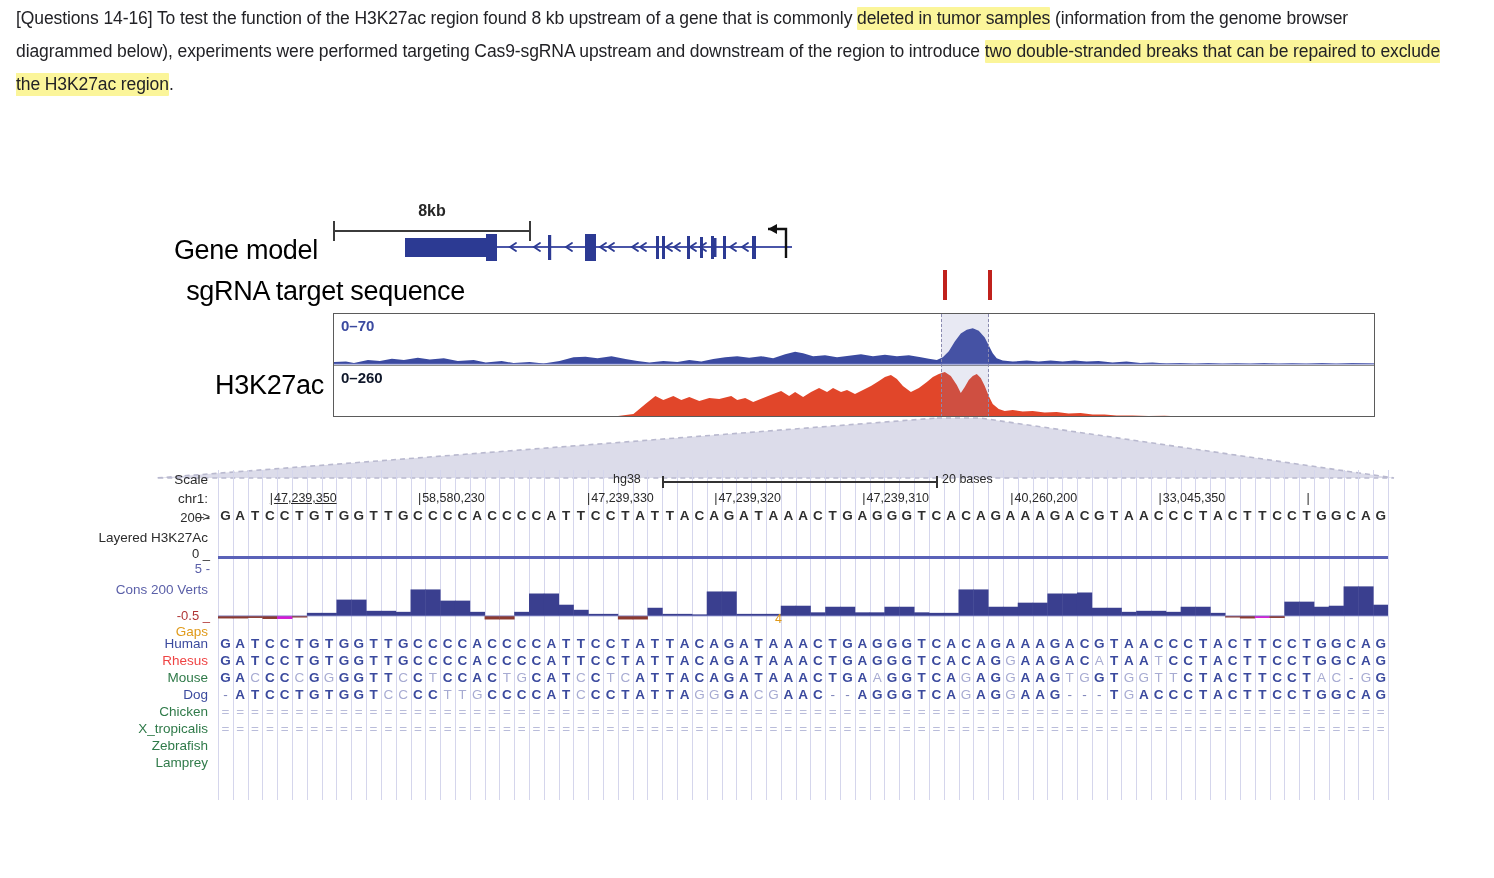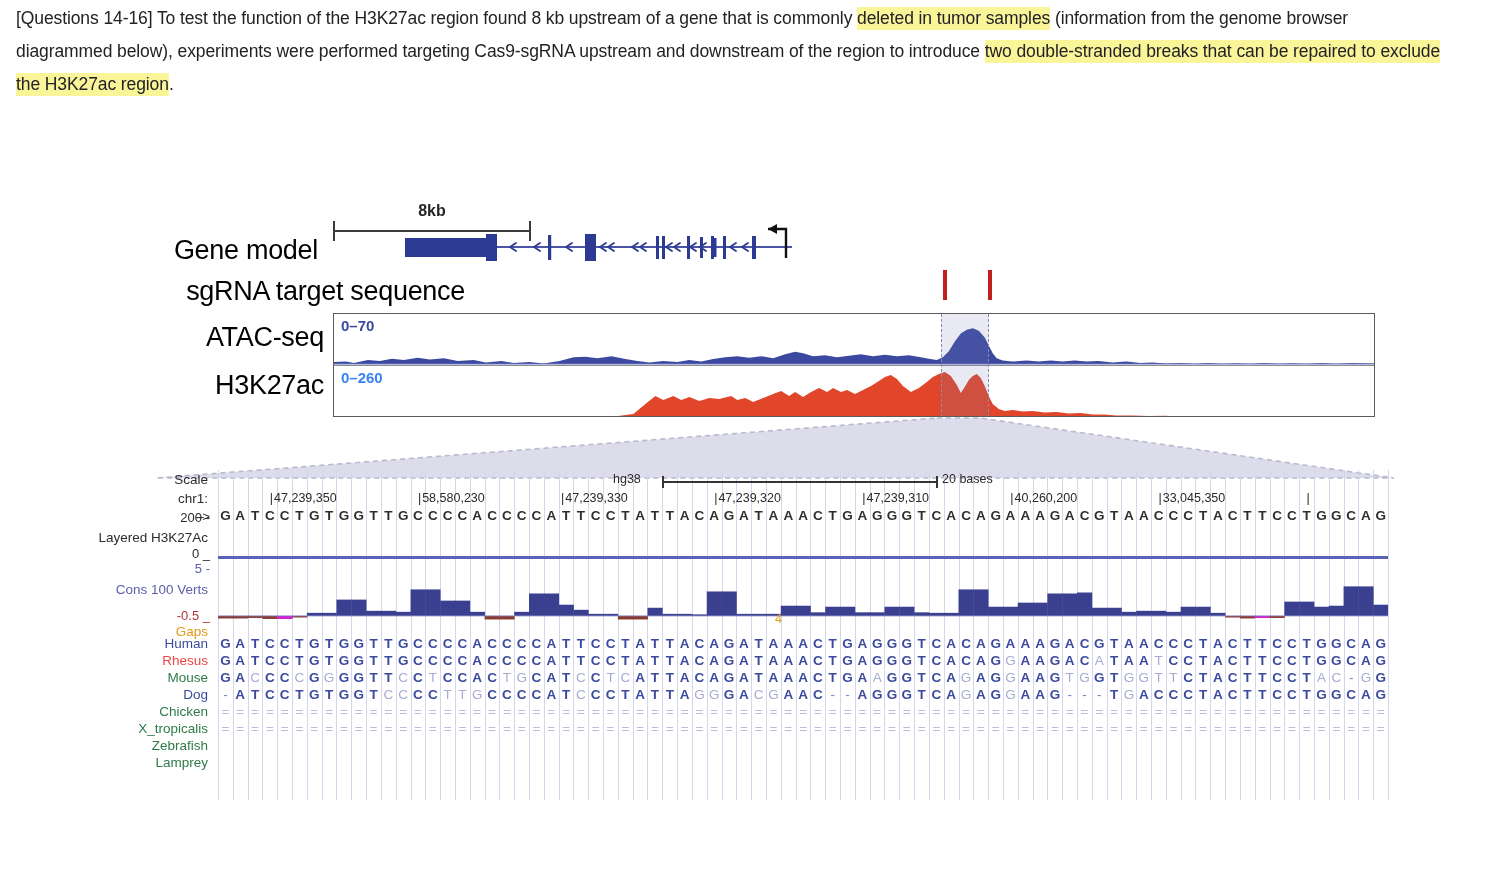--- a/index.html
+++ b/index.html
@@ -58,21 +58,21 @@
     border:1.5px solid #5b5b5b; background:#fff; overflow:hidden;
   }
   .track { position:absolute; left:0; width:100%; }
   #track-atac { top:0; height:52px; border-bottom:1px solid #8e8e8e; }
   #track-h3k  { top:52px; height:51px; }
   .track-range {
     position:absolute; left:7px; top:3px; font-size:15px; font-weight:600;
     font-family:"Liberation Sans",sans-serif; z-index:5;
   }
   #range-atac { color:#3b4aa0; }
-  #range-h3k  { color:#3b82f6; }
+  #range-h3k  { color:#0f172a; }
   .track-svg { position:absolute; left:0; top:0; width:100%; height:100%; }
   #highlight-box {
     position:absolute; left:607px; top:0px; width:48px; height:103px;
     background:rgba(120,125,185,0.17);
     border-left:1.5px dashed #8a8ab0; border-right:1.5px dashed #8a8ab0;
     z-index:4; pointer-events:none;
   }
 
   
   #funnel { position:absolute; left:150px; top:236px; width:1250px; height:70px; }
@@ -134,21 +134,20 @@
 
   <div class="scalebar-wrap">
     <div class="scalebar-label">8kb</div>
     <div class="scalebar-line"></div>
     <div class="scalebar-tick" style="left:0"></div>
     <div class="scalebar-tick" style="left:196px"></div>
   </div>
 
   <div class="row-label" id="lbl-sgrna">sgRNA target sequence</div>
   <div class="row-label" id="lbl-gene">Gene model</div>
-  <div class="row-label" id="lbl-atac">ATAC-seq</div>
   <div class="row-label" id="lbl-h3k">H3K27ac</div>
 
   <div id="gene-model">
     <svg width="400" height="42" viewBox="0 0 400 42">
       <line x1="95" y1="23" x2="392" y2="23" stroke="#4a55a8" stroke-width="2"></line>
       <rect x="5" y="14" width="88" height="19" fill="#2c3a93"></rect>
       <rect x="86" y="10" width="11" height="27" fill="#2c3a93"></rect>
       <rect x="148" y="11" width="3.2" height="25" fill="#2c3a93"></rect>
       <rect x="185" y="10" width="11" height="27" fill="#2c3a93"></rect>
       <rect x="256" y="12" width="3" height="23" fill="#2c3a93"></rect>
@@ -296,23 +295,23 @@
 
     <div class="u-lbl u-left u-dark" style="top:2px;">Scale</div>
     <div id="scale-row">
       <div id="scale-hg38">hg38</div>
       <div id="scale-bar"></div>
       <div id="scale-bases">20 bases</div>
     </div>
 
     <div class="u-lbl u-left u-dark" style="top:21px;">chr1:</div>
     <div class="rulerrow" id="ruler-row" style="top:21px;">
-        <div class="rtick" style="left: 51.8354px;">47,239,350</div>
+        <div class="rtick" style="left: 51.8354px; text-decoration: underline;">47,239,350</div>
         <div class="rtick" style="left: 199.937px;">58,580,230</div>
-        <div class="rtick" style="left: 343px; text-align: center;">47,239,330</div>
+        <div class="rtick" style="left: 369px; text-align: center;">47,239,330</div>
         <div class="rtick" style="left: 496.139px;">47,239,320</div>
         <div class="rtick" style="left: 644.241px;">47,239,310</div>
         <div class="rtick" style="left: 792.342px;">40,260,200</div>
         <div class="rtick" style="left: 940.443px;">33,045,350</div>
         <div class="rtick" style="left: 1088.54px;"></div>
       </div>
 
     <div class="u-lbl u-left u-dark arrowmark" style="top:39px; left:108px; width:100px;">---&gt;</div>
     <div class="seqrow" id="ref-seq-row" style="top:38px; color:#2e2e2e; font-weight:600;">
         <span>G</span>
@@ -395,21 +394,21 @@
         <span>A</span>
         <span>G</span>
       </div>
 
     <div id="h3k-axis-top">200 -</div>
     <div class="u-lbl u-left u-dark" style="top:60px;">Layered H3K27Ac</div>
     <div id="h3k-axis-zero">0 _</div>
     <div id="h3k-baseline"></div>
 
     <div id="cons-axis-top">5 -</div>
-    <div class="u-lbl u-left u-blue" style="top:112px;">Cons 100 Verts</div>
+    <div class="u-lbl u-left u-blue" style="top:112px;">Cons 200 Verts</div>
     <div id="cons-axis-bot">-0.5 _</div>
     <div id="cons-chart"><svg width="1170" height="56" viewBox="0 0 1170 56">
           <rect x="0" y="50.90909090909091" width="15.210126582278482" height="2.5454545454545454" fill="#8c3a30"></rect>
           <rect x="14.810126582278482" y="50.90909090909091" width="15.210126582278482" height="2.5454545454545454" fill="#8c3a30"></rect>
           <rect x="29.620253164556964" y="50.90909090909091" width="15.210126582278482" height="2.0363636363636366" fill="#8c3a30"></rect>
           <rect x="44.43037974683544" y="50.90909090909091" width="15.210126582278482" height="3.0545454545454547" fill="#8c3a30"></rect>
           <rect x="59.24050632911393" y="50.90909090909091" width="15.210126582278482" height="3.0545454545454547" fill="#d41ad4"></rect>
           <rect x="74.05063291139241" y="50.90909090909091" width="15.210126582278482" height="1.6" fill="#8c3a30"></rect>
           <rect x="88.86075949367088" y="47.85454545454545" width="15.210126582278482" height="3.0545454545454547" fill="#3a3f8f"></rect>
           <rect x="103.67088607594937" y="47.85454545454545" width="15.210126582278482" height="3.0545454545454547" fill="#3a3f8f"></rect>

